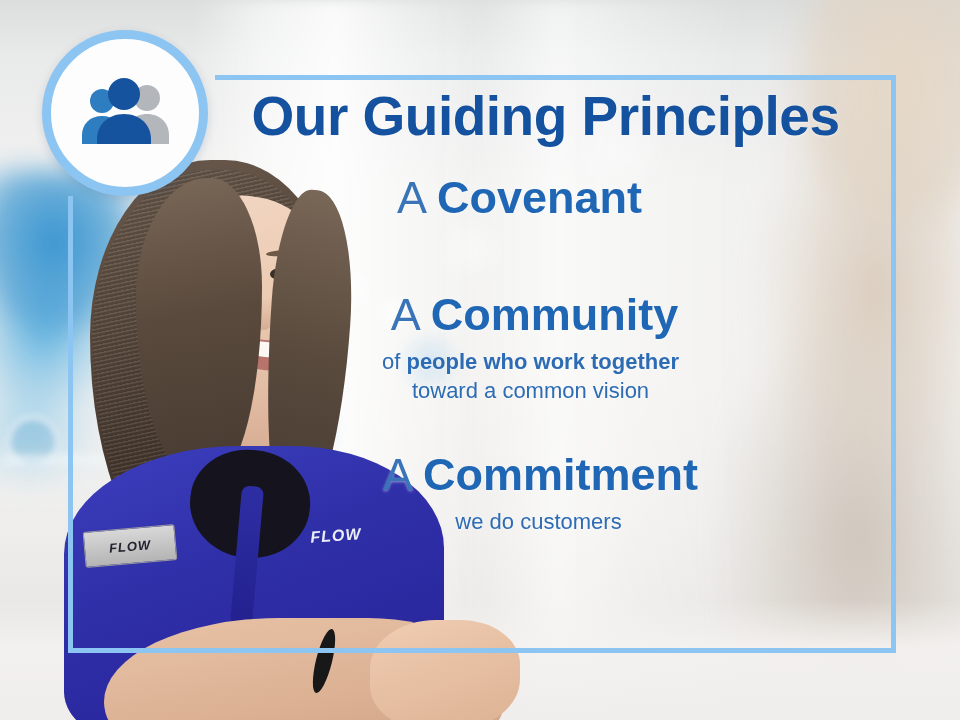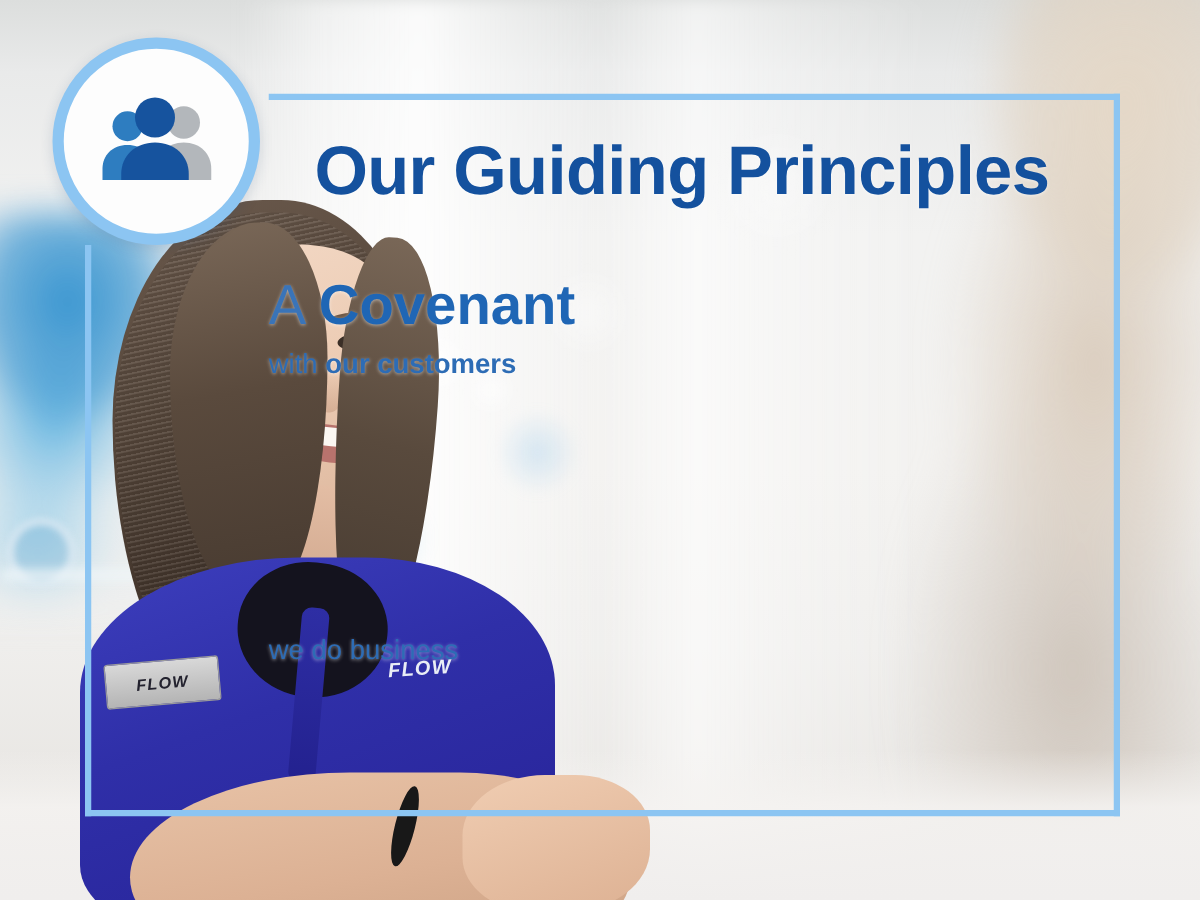--- a/index.html
+++ b/index.html
@@ -216,34 +216,34 @@
     position:absolute; left:42px; top:30px; width:166px; height:166px;
     border-radius:50%;
     background:#fdfdfd;
     border:9px solid #8cc5f2;
     box-shadow:0 3px 10px rgba(40,70,110,.16);
     display:flex; align-items:center; justify-content:center;
   }
   .people-icon { width:100px; height:74px; display:block; }
 
   
-  .content { position:absolute; left:215px; top:89px; width:681px; height:578px; }
+  .content { position:absolute; left:215px; top:69px; width:681px; height:578px; }
 
   .headline {
     position:absolute; left:0; right:20px; top:20px;
     text-align:center;
     font-size:55px;
     font-weight:bold;
     color:#14519e;
     letter-spacing:-.5px;
     line-height:1;
     text-shadow:0 1px 3px rgba(255,255,255,.55);
   }
 
-  .block { position:absolute; width:100%; text-align:left; padding-right:12px;margin-top:26px; }
+  .block { position:absolute; width:100%; text-align:center; padding-right:12px; }
   .block.b1 { top:105px; }
   .block.b2 { top:222px; }
   .block.b3 { top:382px; }
 
   .line-main {
     font-size:45px; line-height:1.06; color:#2a6ab4;
     text-shadow:0 1px 3px rgba(255,255,255,.5);
     white-space:nowrap;
   }
   .line-main .lead { font-weight:normal; color:#3a74b8; }
@@ -327,26 +327,37 @@
 
   <div class="content">
 
     <div class="headline">Our Guiding Principles</div>
 
     <div class="block b1">
       <div class="line-main">
         <span class="lead">A</span>
         <span class="key">Covenant</span>
       </div>
+    </div>
+
+    <div class="block b2">
+      <div class="line-main">
+        <span class="lead">A</span>
+        <span class="key">Community</span>
+      </div>
       <div class="line-sub">
-        <span class="reg">with </span><b>our customers</b>
-      </div>
-    </div>
-
+        <div><span class="reg">of </span><b>people who work together</b></div>
+        <div class="reg">toward a common vision</div>
+      </div>
+    </div>
 
     <div class="block b3">
+      <div class="line-main">
+        <span class="lead">A</span>
+        <span class="key">Commitment</span>
+      </div>
       <div class="line-sub">
-        <div><span>we do business</span></div>
+        <div><span>we do customers</span></div>
       </div>
     </div>
 
   </div>
 </div>
 
 </body></html>

